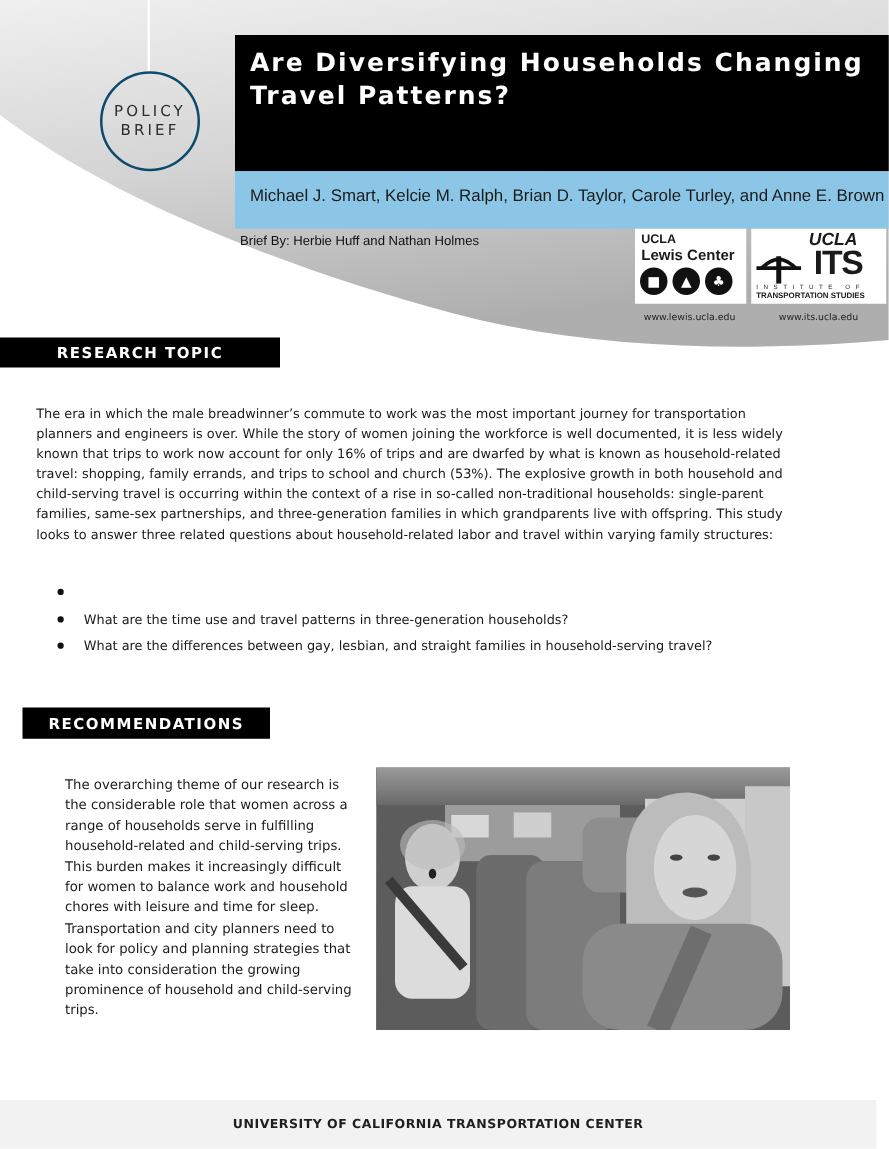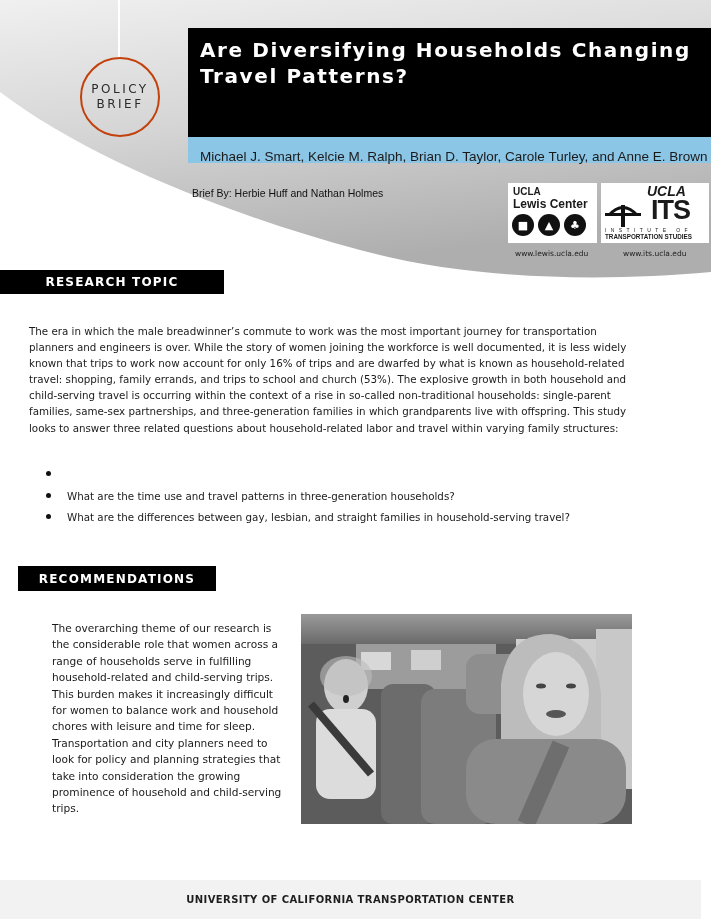--- a/index.html
+++ b/index.html
@@ -8,40 +8,40 @@
     background:#ffffff;
     font-family:"DejaVu Sans", "Liberation Sans", sans-serif;
     color:#1a1a1a;
   }
 
   
   #swoosh { position:absolute; left:0; top:0; width:711px; height:290px; }
   .hang-line { position:absolute; left:118px; top:0; width:2px; height:58px; background:#ffffff; }
   .policy-circle {
     position:absolute; left:80px; top:57px; width:76px; height:76px;
-    border:2px solid #c2410c; border-radius:50%;
+    border:2px solid #0c4a6e; border-radius:50%;
     display:flex; flex-direction:column; align-items:center; justify-content:center;
     font-family:"DejaVu Sans", sans-serif; font-size:12px; letter-spacing:2.5px;
     color:#2b2b2b; line-height:15px;
   }
   .title-block {
     position:absolute; left:188px; top:28px; width:578px; height:109px;
     background:#000000; color:#ffffff;
   }
   .title-main {
     position:absolute; left:12px; top:9px; width:505px;
     font-family:"DejaVu Sans", sans-serif; font-weight:bold;
     font-size:20px; line-height:26px; letter-spacing:1.6px;
   }
   .title-sub {
     position:absolute; left:12px; top:71px;
     font-family:"Liberation Sans", sans-serif; font-size:15.5px; color:#ffffff;
   }
   .authors-band {
-    position:absolute; left:188px; top:137px; width:523px; height:26px;
+    position:absolute; left:188px; top:137px; width:523px; height:46px;
     background:#8cc6e6;
   }
   .authors {
     position:absolute; left:12px; top:12px;
     font-family:"Liberation Sans", sans-serif; font-size:13.5px; color:#1a1a1a;
   }
   .brief-by {
     position:absolute; left:192px; top:187px;
     font-family:"Liberation Sans", sans-serif; font-size:10.5px; color:#111;
   }

